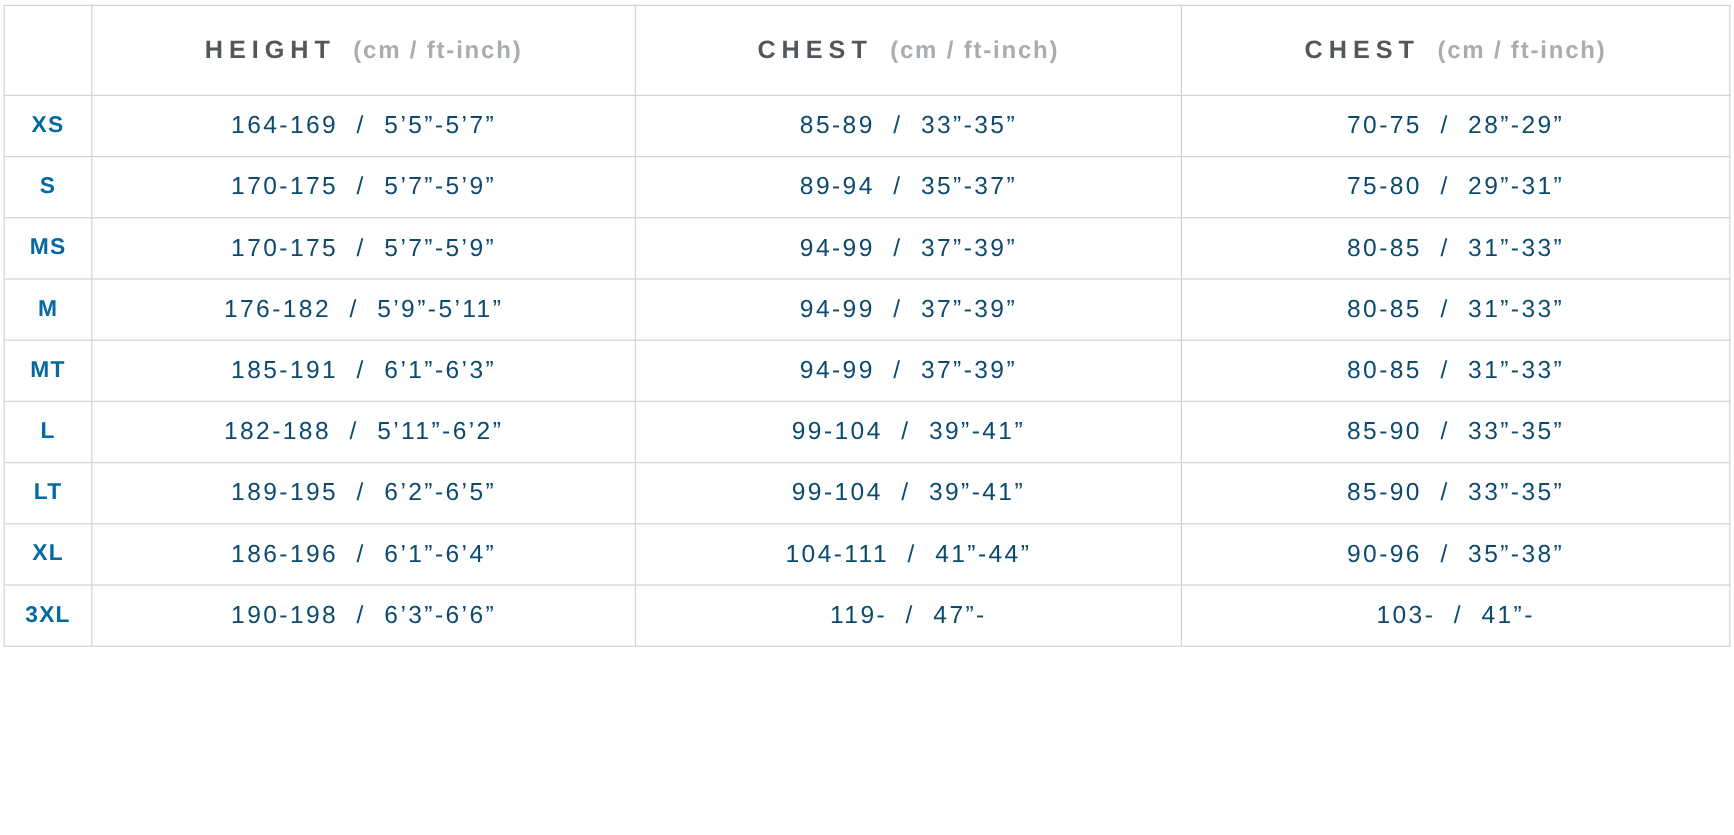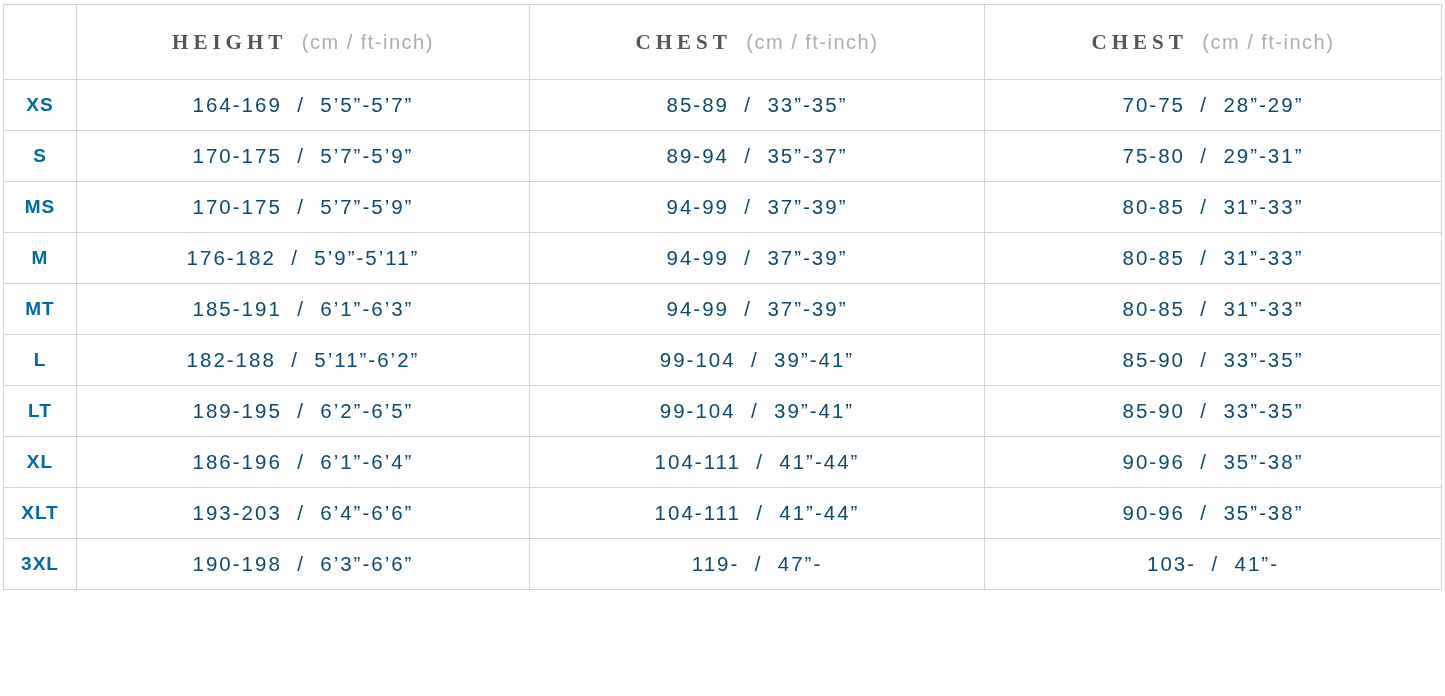--- a/index.html
+++ b/index.html
@@ -35,26 +35,25 @@
 
   tr.header-row th { height: 74px; }
   tr.data-row  td { height: 50px; }
 
   .col-title {
     display: inline-block;
     font-size: 21px;
     font-weight: bold;
     letter-spacing: 5px;
     color: #53575b;
-    font-family: Liberation Serif, serif;
   }
   .col-unit {
     display: inline-block;
     font-size: 20px;
-    font-weight: normal;
+    font-weight: bold;
     letter-spacing: 1.5px;
     color: #a9adb1;
     margin-left: 10px;
     text-align: right;
   }
   td.size-cell {
     font-size: 19px;
     font-weight: bold;
     letter-spacing: 1px;
     color: #0369a1;
@@ -136,26 +135,20 @@
         <td class="value-cell">99-104  /  39”-41”</td>
         <td class="value-cell">85-90  /  33”-35”</td>
       </tr>
       <tr class="data-row">
         <td class="size-cell">XL</td>
         <td class="value-cell">186-196  /  6’1”-6’4”</td>
         <td class="value-cell">104-111  /  41”-44”</td>
         <td class="value-cell">90-96  /  35”-38”</td>
       </tr>
       <tr class="data-row">
-        <td class="size-cell">XLT</td>
-        <td class="value-cell">193-203  /  6’4”-6’6”</td>
-        <td class="value-cell">104-111  /  41”-44”</td>
-        <td class="value-cell">90-96  /  35”-38”</td>
-      </tr>
-      <tr class="data-row">
         <td class="size-cell">3XL</td>
         <td class="value-cell">190-198  /  6’3”-6’6”</td>
         <td class="value-cell">119-  /  47”-</td>
         <td class="value-cell">103-  /  41”-</td>
       </tr>
     </tbody>
   </table>
 </div>
 
 </body></html>

